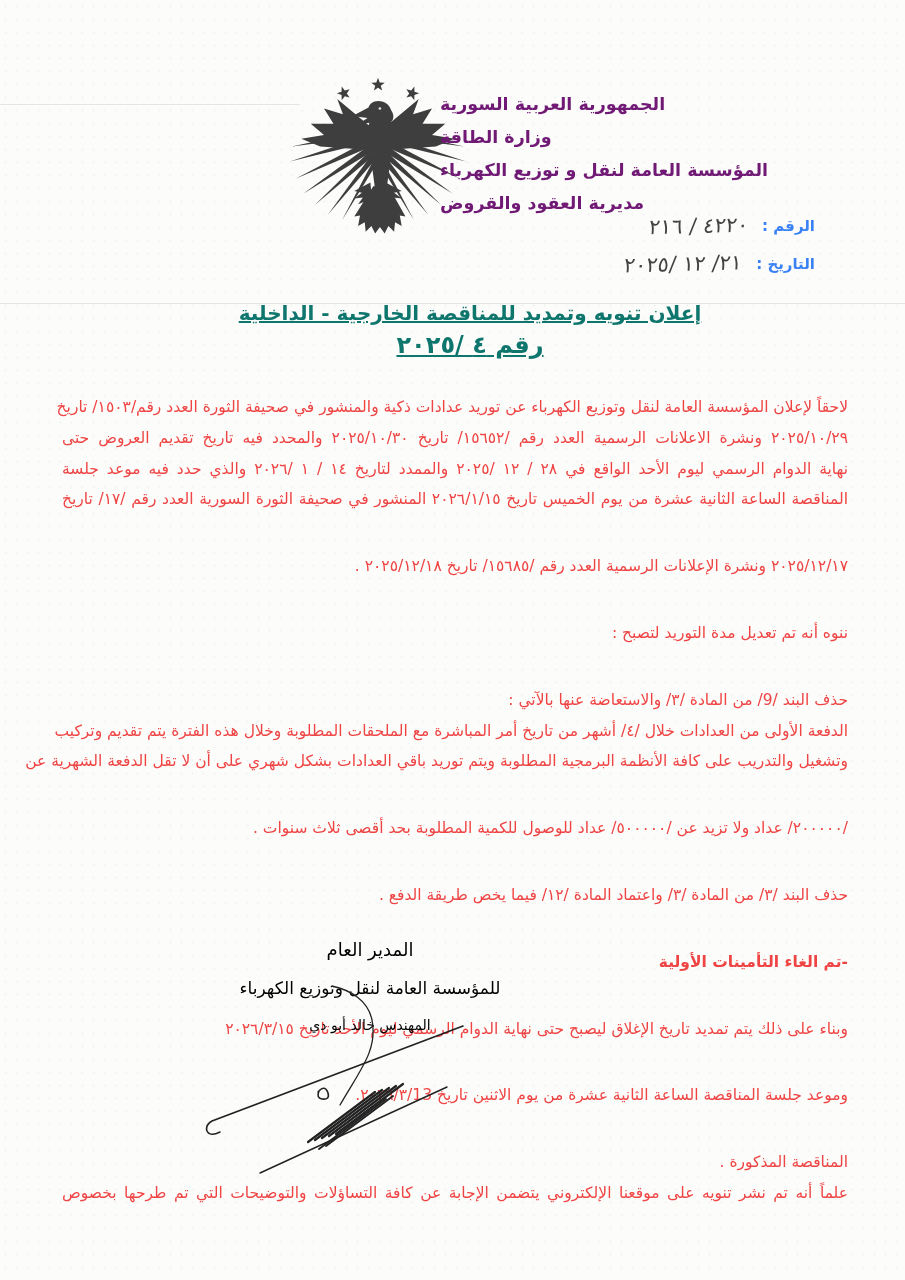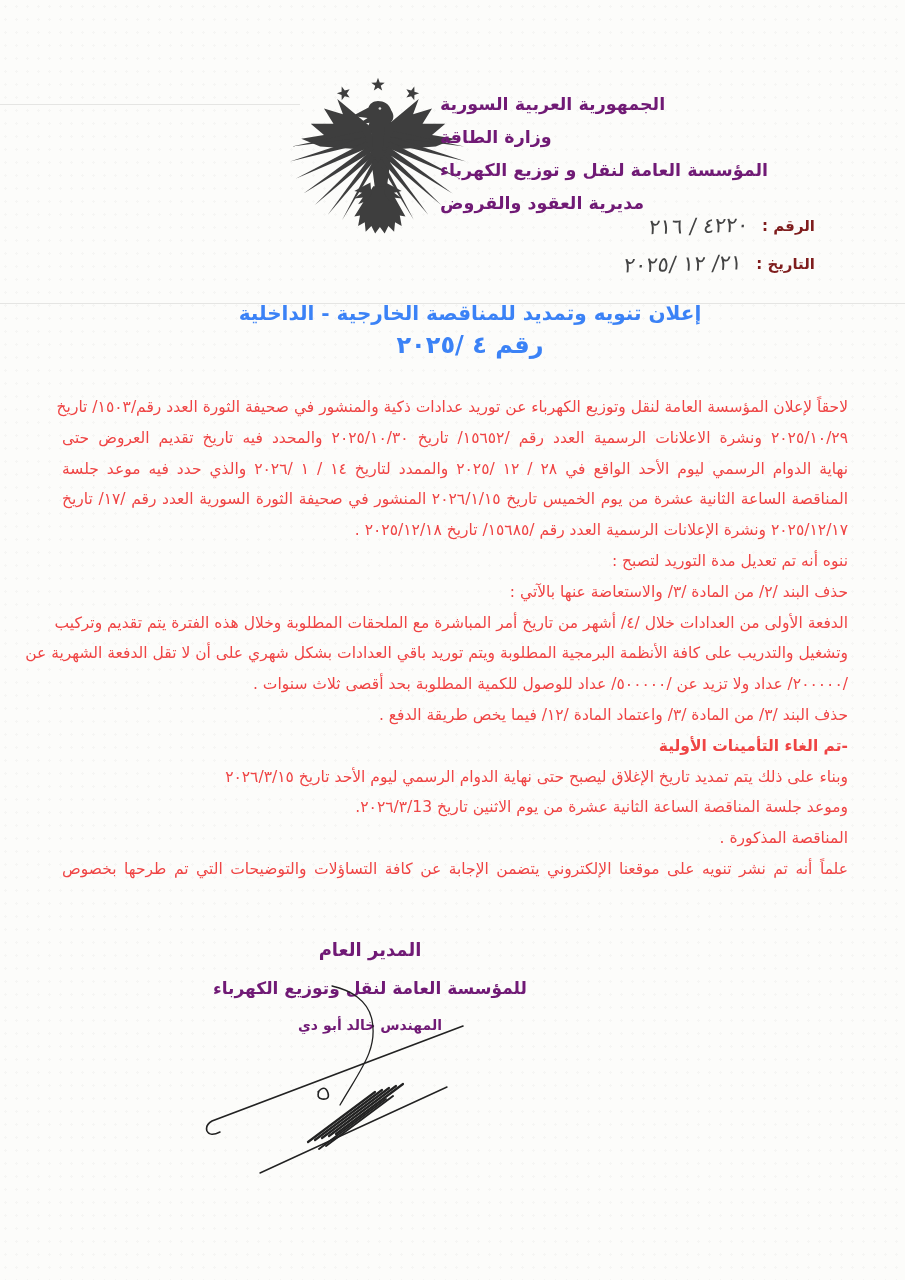--- a/index.html
+++ b/index.html
@@ -18,45 +18,45 @@
   
   .hdr{
     position:absolute;left:440px;top:88px;width:420px;
     direction:rtl;text-align:left;font-weight:bold;color:#701a75;
   }
   .hdr div{font-size:17.5px;line-height:33px;}
   .refrow{
     position:absolute;left:545px;width:270px;direction:rtl;
     display:flex;align-items:center;gap:14px;
   }
-  .refrow .lbl{font-size:15px;font-weight:bold;color:#7f1d1d;white-space:nowrap;}
+  .refrow .lbl{font-size:15px;font-weight:bold;color:#3b82f6;white-space:nowrap;}
   .refrow .hand{
     font-size:21px;color:#2a2a2a;letter-spacing:3px;white-space:nowrap;
     transform:skewX(-7deg) rotate(-1.5deg);opacity:.88;
   }
   
   .title{
     position:absolute;left:140px;top:300px;width:660px;
-    direction:rtl;text-align:center;font-weight:bold;color:#3b82f6;
+    direction:rtl;text-align:center;font-weight:bold;color:#0f766e;text-decoration:underline;
   }
   .title .t1{font-size:20px;line-height:26px;}
   .title .t2{font-size:24px;line-height:26px;margin-top:6px;}
   
   .bodytxt{position:absolute;left:62px;top:392px;width:786px;direction:rtl;}
   .bodytxt .bl{
     font-size:15.5px;line-height:30.8px;height:30.8px;white-space:nowrap;
     color:#ef4444;
   }
   .just{text-align:justify;text-align-last:justify;}
-  .rt{text-align:right;}
+  .rt{text-align:right;margin-top:36px;}
   .b{font-weight:bold;color:#1d1d1d;}
   
   .sig{
     position:absolute;left:160px;top:938px;width:420px;
-    direction:rtl;text-align:center;font-weight:bold;color:#701a75;
+    direction:rtl;text-align:center;font-weight:normal;color:#000000;
   }
   .sig .s1{font-size:18px;line-height:24px;}
   .sig .s2{font-size:17px;line-height:24px;margin-top:14px;}
   .sig .s3{font-size:14px;line-height:24px;margin-top:13px;}
   .emblem{position:absolute;left:288px;top:74px;}
   .scribble{position:absolute;left:150px;top:950px;pointer-events:none;}
 </style>
 </head>
 <body>
 
@@ -123,21 +123,21 @@
   <div class="t2">رقم ٤ /٢٠٢٥</div>
 </div>
 
 <div class="bodytxt">
   <div class="bl just">لاحقاً لإعلان المؤسسة العامة لنقل وتوزيع الكهرباء عن توريد عدادات ذكية والمنشور في صحيفة الثورة العدد رقم/١٥٠٣/ تاريخ</div>
   <div class="bl just">٢٠٢٥/١٠/٢٩ ونشرة الاعلانات الرسمية العدد رقم /١٥٦٥٢/ تاريخ ٢٠٢٥/١٠/٣٠ والمحدد فيه تاريخ تقديم العروض حتى</div>
   <div class="bl just">نهاية الدوام الرسمي ليوم الأحد الواقع في ٢٨ / ١٢ /٢٠٢٥ والممدد لتاريخ ١٤ / ١ /٢٠٢٦ والذي حدد فيه موعد جلسة</div>
   <div class="bl just">المناقصة الساعة الثانية عشرة من يوم الخميس تاريخ ٢٠٢٦/١/١٥ المنشور في صحيفة الثورة السورية العدد رقم /١٧/ تاريخ</div>
   <div class="bl rt">٢٠٢٥/١٢/١٧ ونشرة الإعلانات الرسمية العدد رقم /١٥٦٨٥/ تاريخ ٢٠٢٥/١٢/١٨ .</div>
   <div class="bl rt">ننوه أنه تم تعديل مدة التوريد لتصبح :</div>
-  <div class="bl rt">حذف البند /٢/ من المادة /٣/ والاستعاضة عنها بالآتي :</div>
+  <div class="bl rt">حذف البند /9/ من المادة /٣/ والاستعاضة عنها بالآتي :</div>
   <div class="bl just">الدفعة الأولى من العدادات خلال /٤/ أشهر من تاريخ أمر المباشرة مع الملحقات المطلوبة وخلال هذه الفترة يتم تقديم وتركيب</div>
   <div class="bl just">وتشغيل والتدريب على كافة الأنظمة البرمجية المطلوبة ويتم توريد باقي العدادات بشكل شهري على أن لا تقل الدفعة الشهرية عن</div>
   <div class="bl rt">/٢٠٠٠٠٠/ عداد ولا تزيد عن /٥٠٠٠٠٠/ عداد للوصول للكمية المطلوبة بحد أقصى ثلاث سنوات .</div>
   <div class="bl rt">حذف البند /٣/ من المادة /٣/ واعتماد المادة /١٢/ فيما يخص طريقة الدفع .</div>
   <div class="bl rt b">-تم الغاء التأمينات الأولية</div>
   <div class="bl rt">وبناء على ذلك يتم تمديد تاريخ الإغلاق ليصبح حتى نهاية الدوام الرسمي ليوم الأحد تاريخ ٢٠٢٦/٣/١٥</div>
   <div class="bl rt">وموعد جلسة المناقصة الساعة الثانية عشرة من يوم الاثنين تاريخ ٢٠٢٦/٣/13.</div>
   <div class="bl rt">المناقصة المذكورة .</div>
   <div class="bl just">علماً أنه تم نشر تنويه على موقعنا الإلكتروني يتضمن الإجابة عن كافة التساؤلات والتوضيحات التي تم طرحها بخصوص</div>
 </div>

